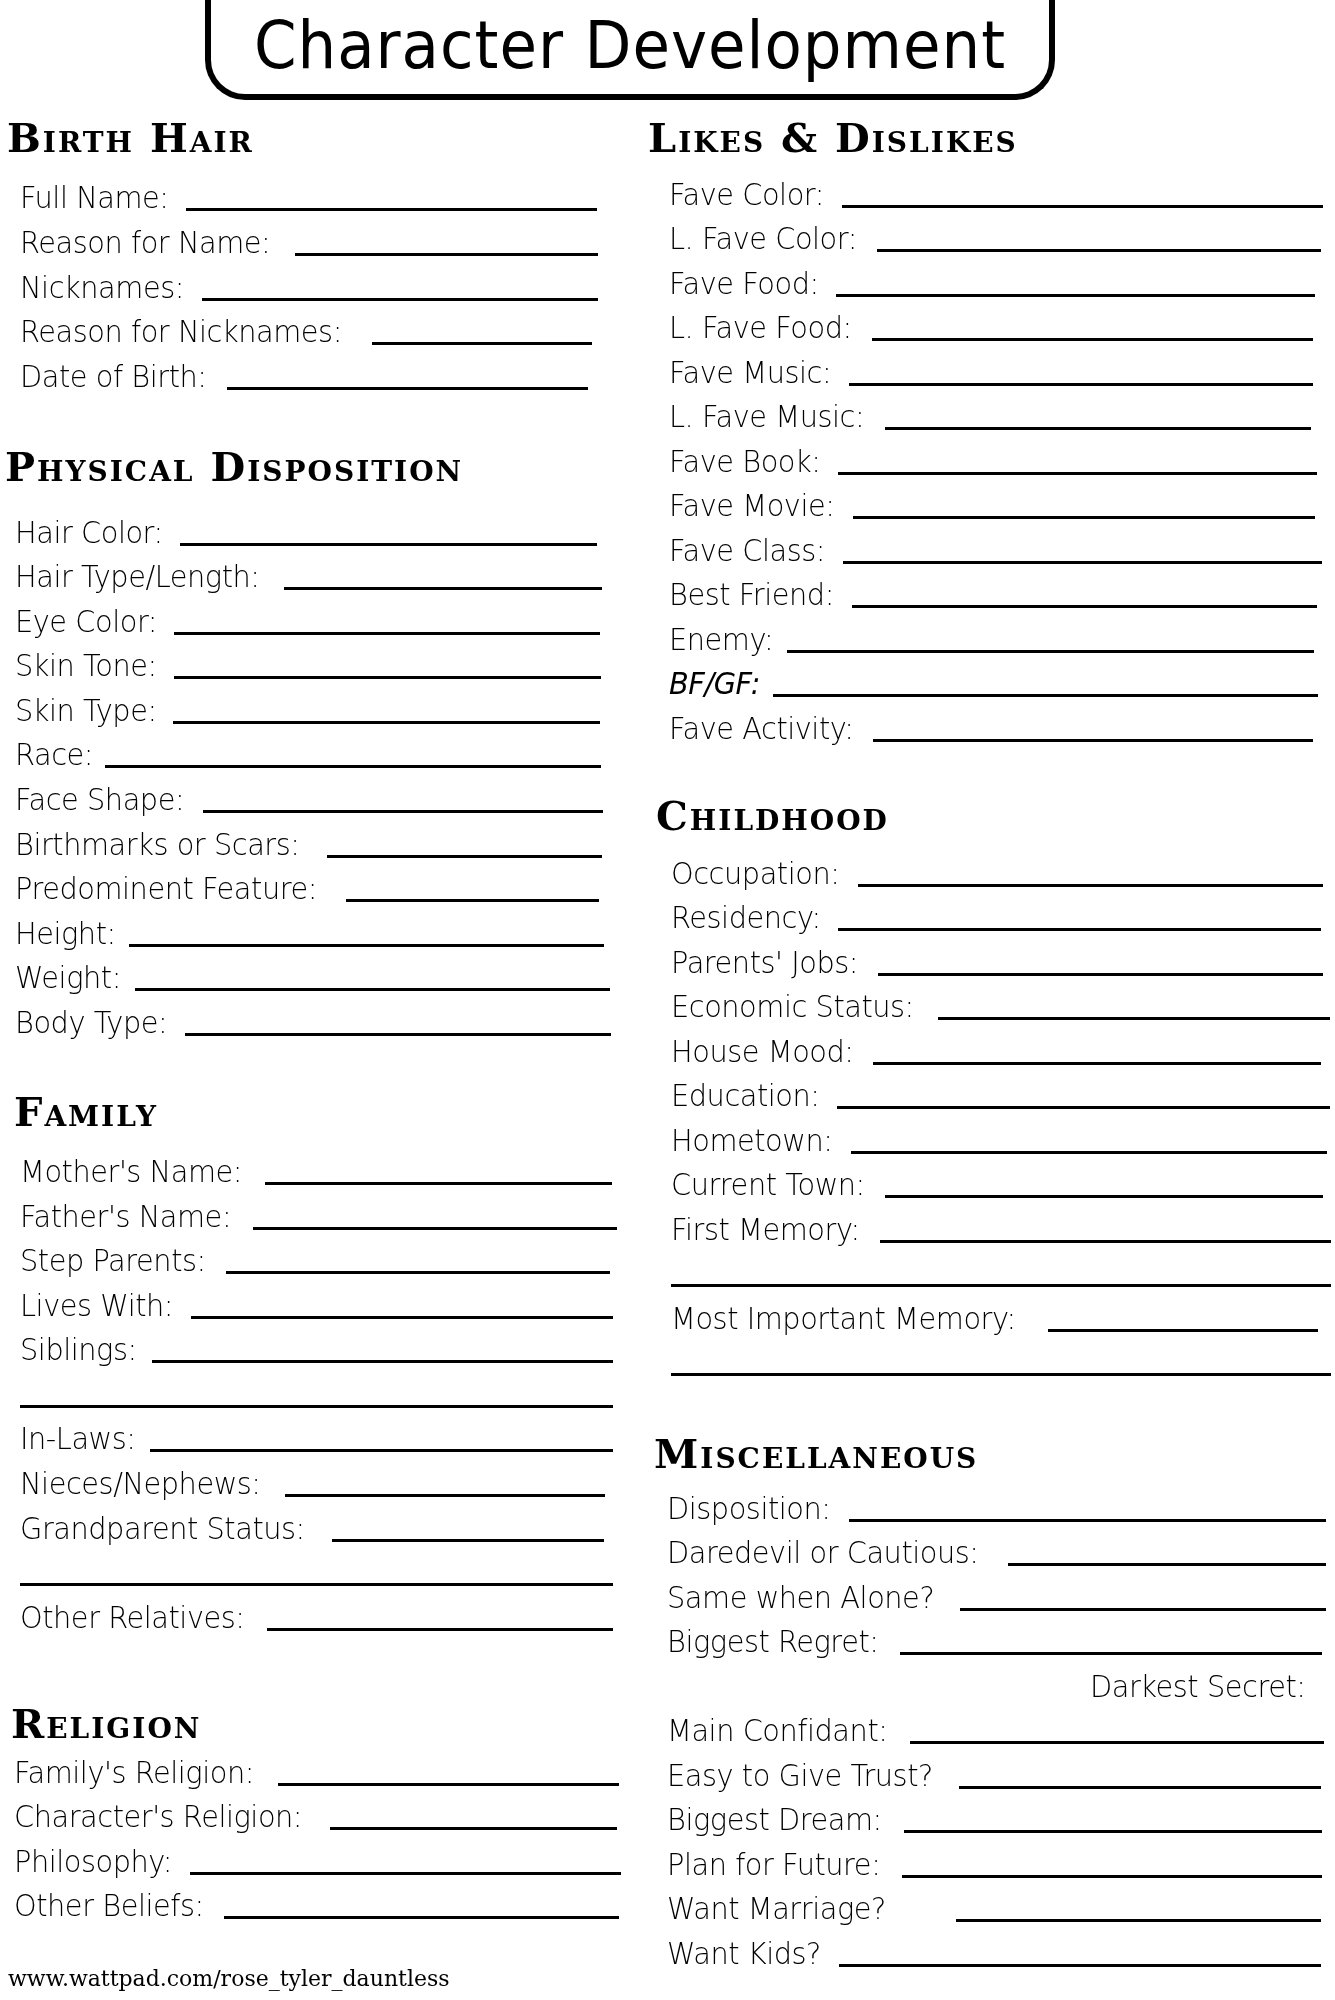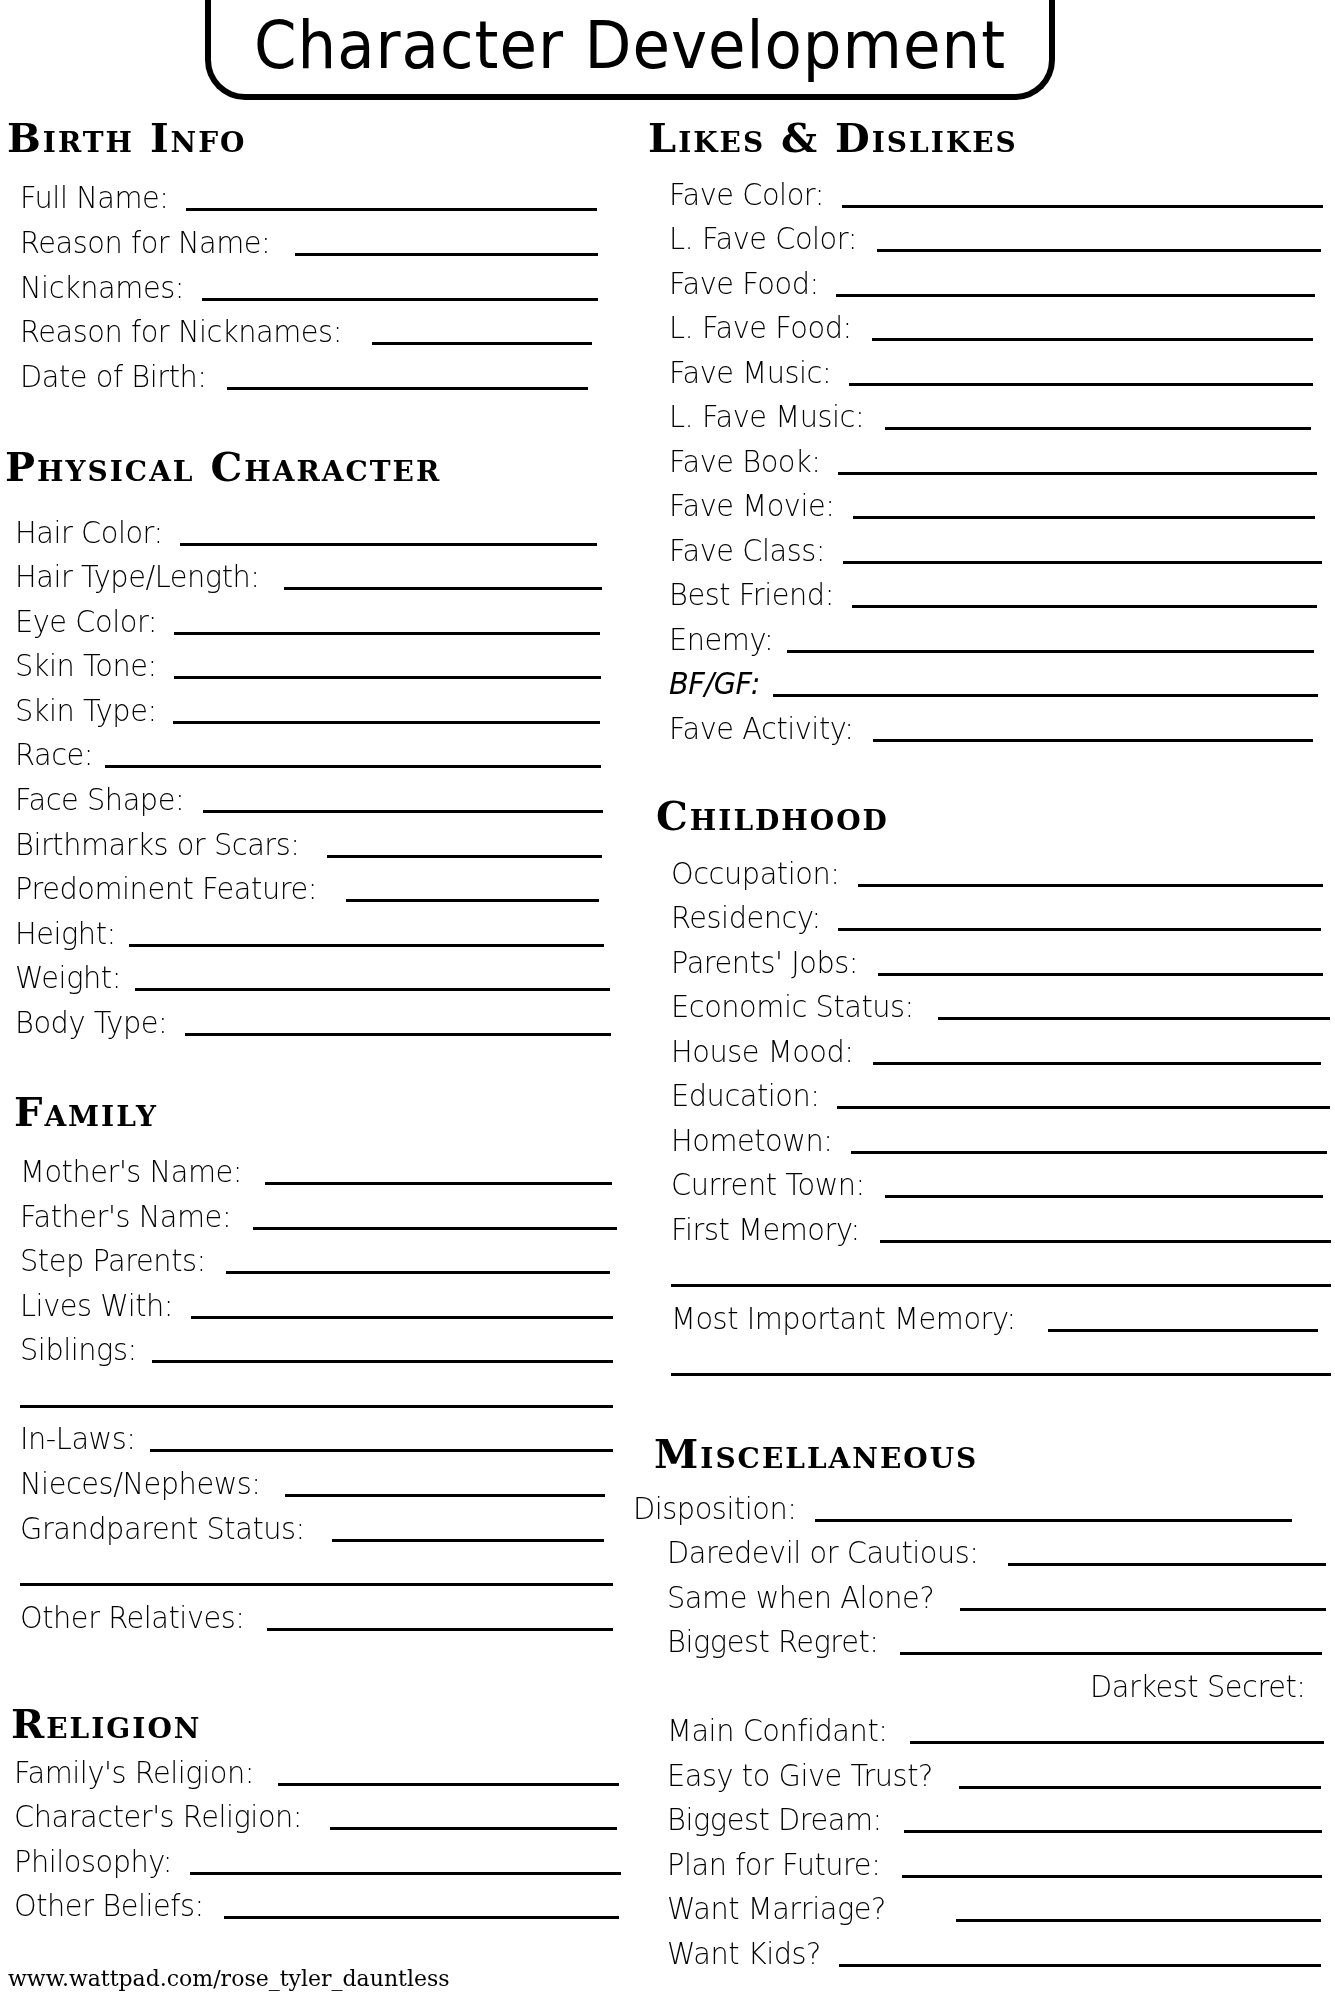--- a/index.html
+++ b/index.html
@@ -18,21 +18,21 @@
   .blank { flex:1; border-bottom:3px solid #000; margin-left:6px; margin-bottom:6px; height:0; }
   .field.full .blank { margin-left:0; }
   .footer { position:absolute; left:8px; top:1966px; font-family:"DejaVu Serif", serif; font-size:22px; letter-spacing:0px; }
 </style>
 </head>
 <body>
 
 <div class="title-box"></div>
 <div class="title">Character Development</div>
 
-<div class="heading" style="left:7px;top:114px;">Birth Info</div>
+<div class="heading" style="left:7px;top:114px;">Birth Hair</div>
 <div class="field" style="left:20px;top:177px;width:577px;">
     <span class="label">Full Name:</span>
     <span class="blank"></span>
   </div>
 <div class="field" style="left:20px;top:222px;width:578px;">
     <span class="label">Reason for Name:</span>
     <span class="blank"></span>
   </div>
 <div class="field" style="left:20px;top:267px;width:578px;">
     <span class="label">Nicknames:</span>
@@ -40,21 +40,21 @@
   </div>
 <div class="field" style="left:20px;top:311px;width:572px;">
     <span class="label">Reason for Nicknames:</span>
     <span class="blank"></span>
   </div>
 <div class="field" style="left:20px;top:356px;width:568px;">
     <span class="label">Date of Birth:</span>
     <span class="blank"></span>
   </div>
 
-<div class="heading" style="left:5px;top:443px;">Physical Character</div>
+<div class="heading" style="left:5px;top:443px;">Physical Disposition</div>
 <div class="field" style="left:15px;top:512px;width:582px;">
     <span class="label">Hair Color:</span>
     <span class="blank"></span>
   </div>
 <div class="field" style="left:15px;top:556px;width:587px;">
     <span class="label">Hair Type/Length:</span>
     <span class="blank"></span>
   </div>
 <div class="field" style="left:15px;top:601px;width:585px;">
     <span class="label">Eye Color:</span>
@@ -257,21 +257,21 @@
   </div>
 <div class="field" style="left:671px;top:1298px;width:647px;">
     <span class="label">Most Important Memory:</span>
     <span class="blank"></span>
   </div>
 <div class="field full" style="left:671px;top:1342px;width:660px;">
     <span class="blank"></span>
   </div>
 
 <div class="heading" style="left:654px;top:1430px;">Miscellaneous</div>
-<div class="field" style="left:633px;top:1488px;width:659px;justify-content:space-between;">
+<div class="field" style="left:667px;top:1488px;width:659px;justify-content:space-between;">
     <span class="label">Disposition:</span>
     <span class="blank"></span>
   </div>
 <div class="field" style="left:667px;top:1532px;width:659px;">
     <span class="label">Daredevil or Cautious:</span>
     <span class="blank"></span>
   </div>
 <div class="field" style="left:667px;top:1577px;width:659px;">
     <span class="label">Same when Alone?</span>
     <span class="blank"></span>

